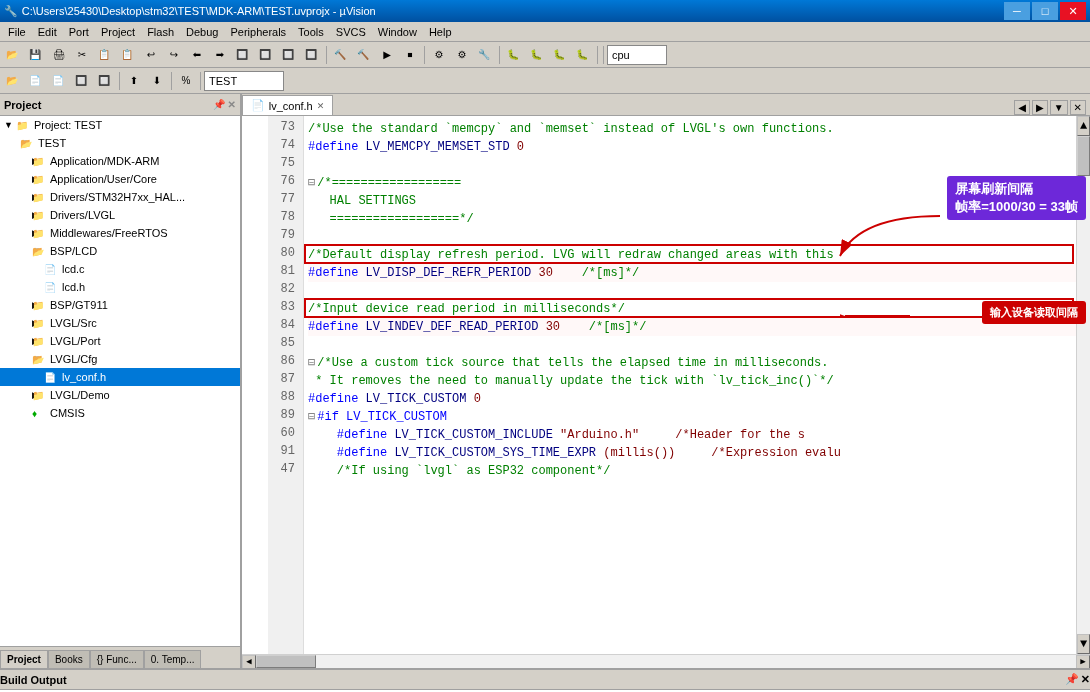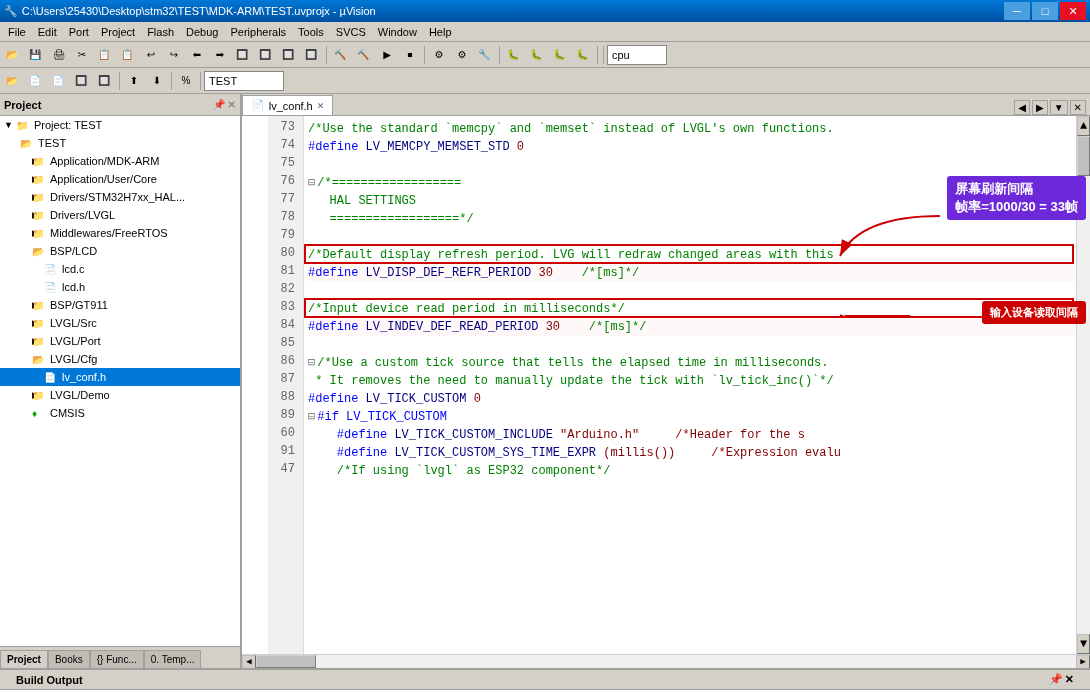--- a/index.html
+++ b/index.html
@@ -244,21 +244,21 @@
       border-top: 2px solid #a0a0a0;
       display: flex;
       flex-direction: column;
     }
     .build-header {
       background: #d4d0c8;
       height: 20px;
       display: flex;
       align-items: center;
       justify-content: space-between;
-      padding: 0 16px;
+      padding: 0 0;
       border-bottom: 1px solid #a0a0a0;
       font-family: 'Segoe UI', Arial, sans-serif;
       font-size: 11px;
       font-weight: bold;
     }
     .build-content {
       flex: 1;
       overflow: auto;
       padding: 2px 4px;
       font-family: 'Courier New', monospace;

